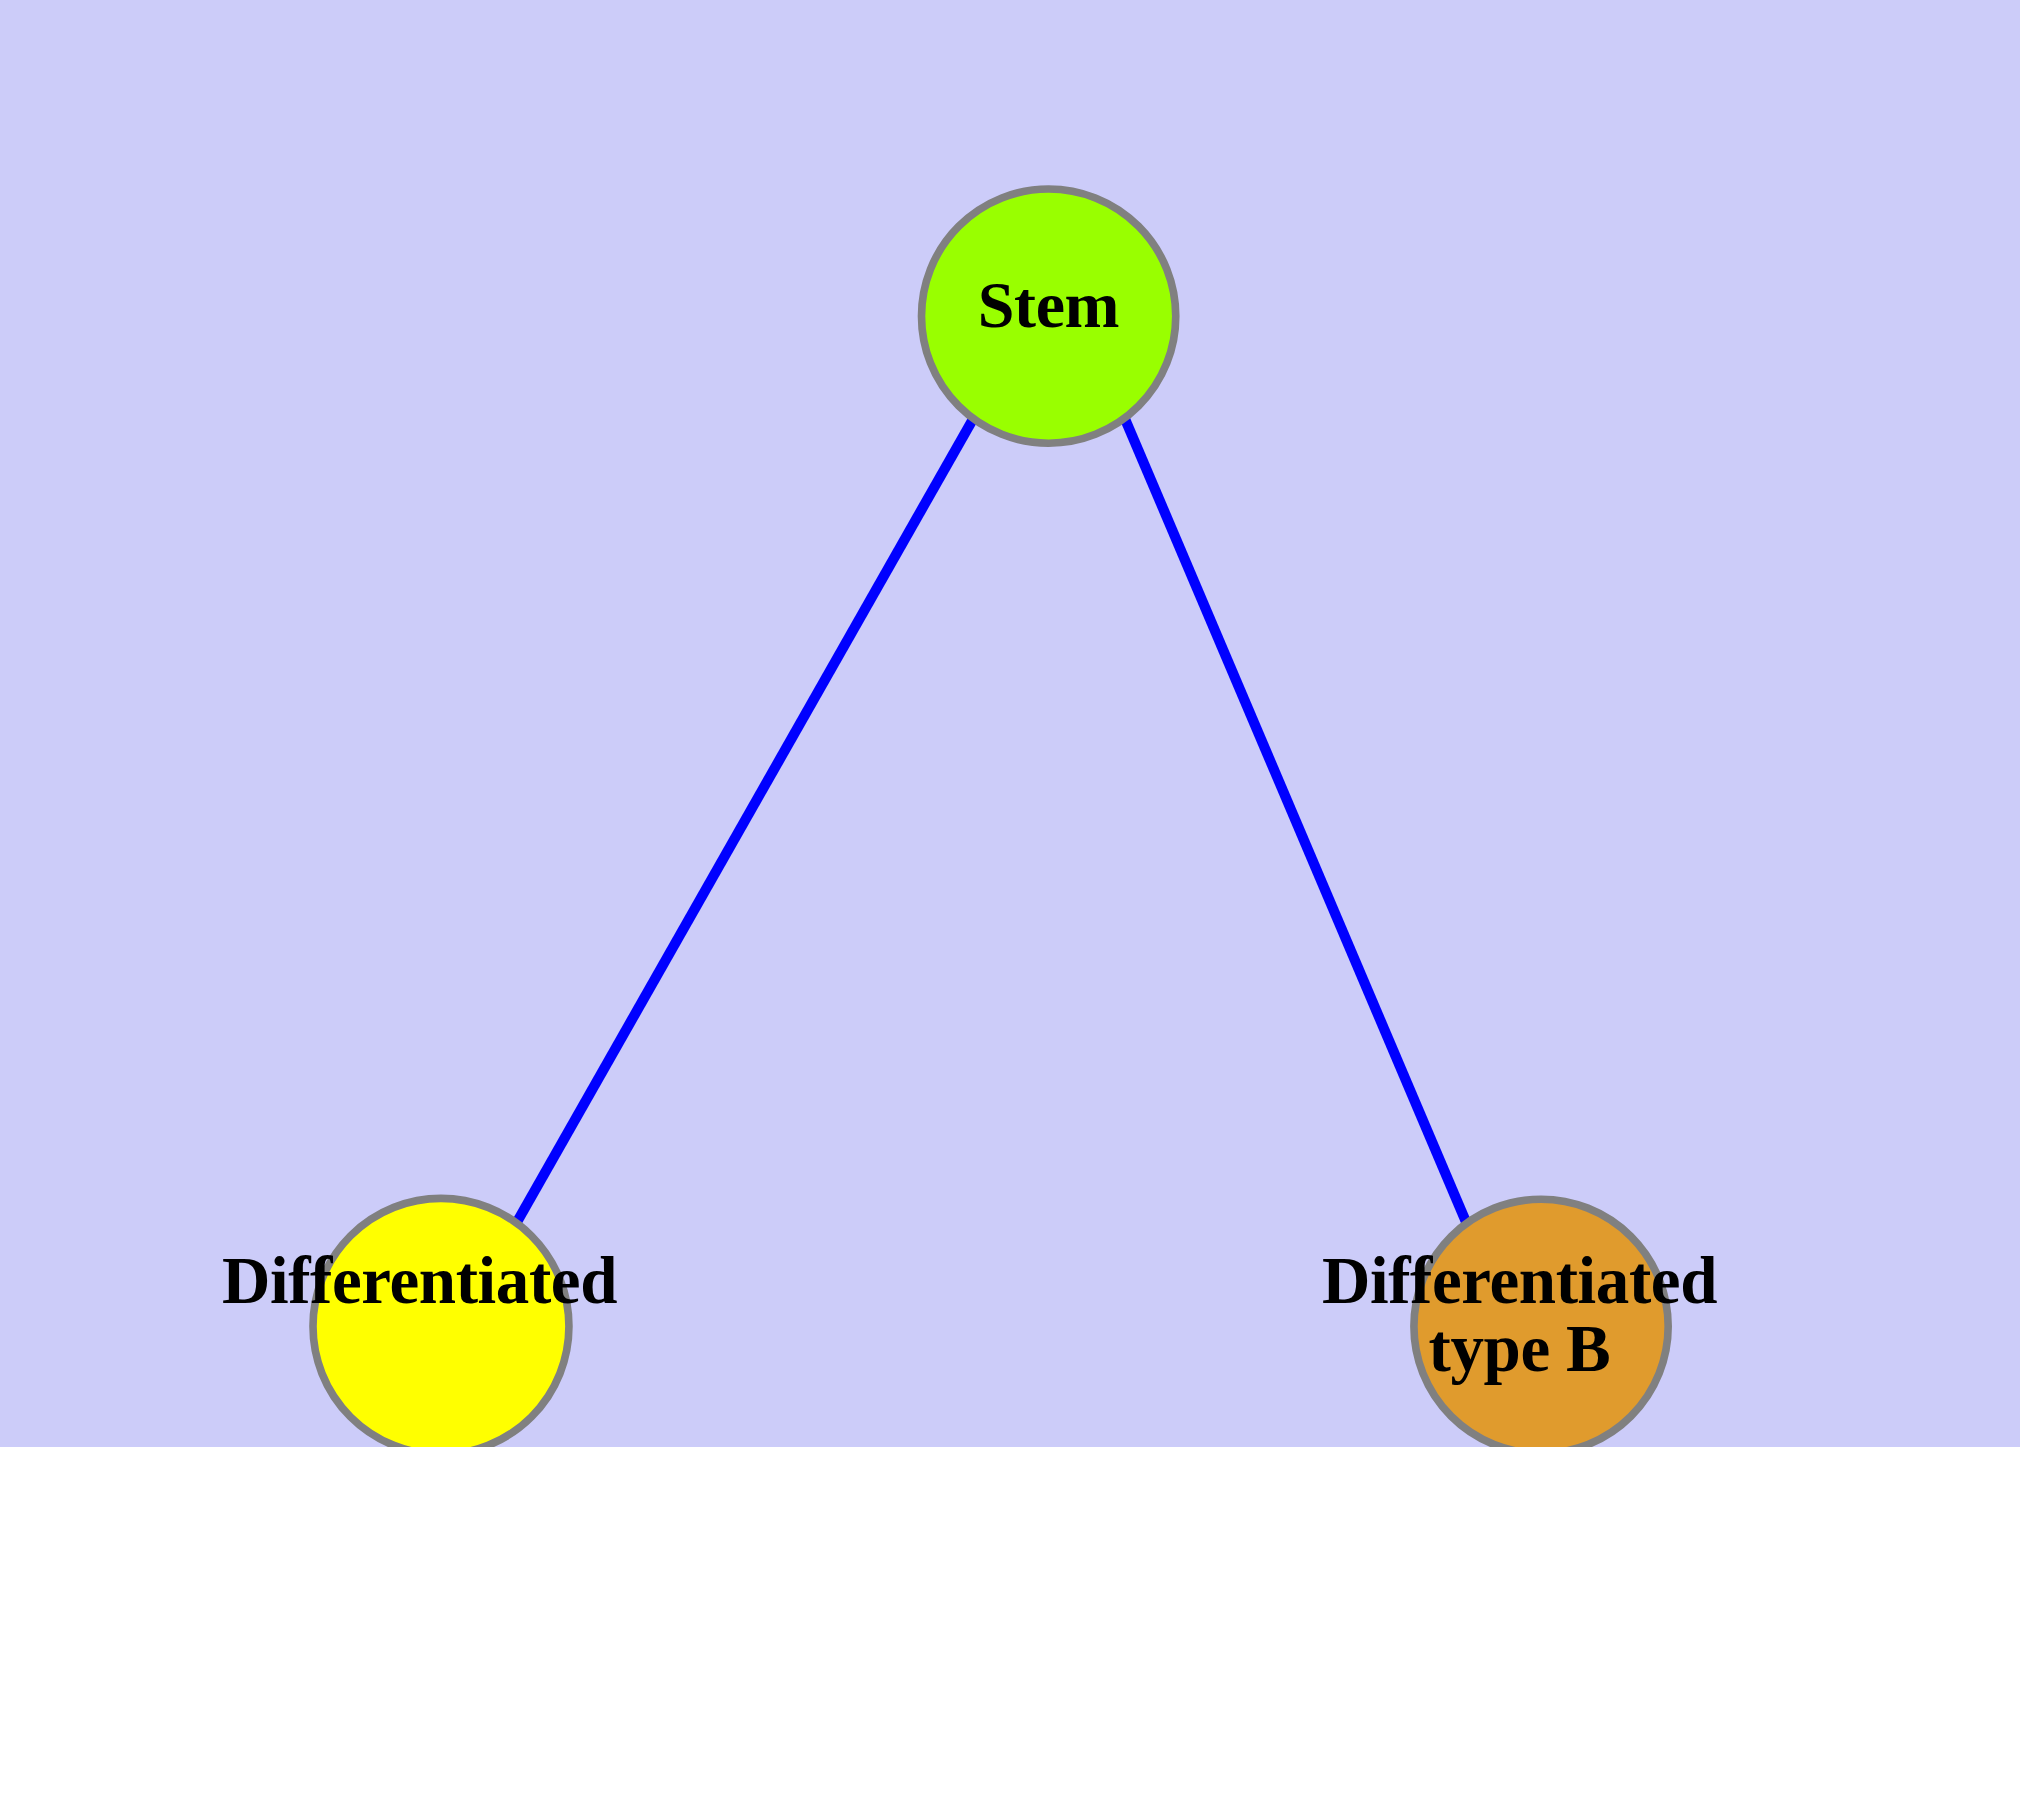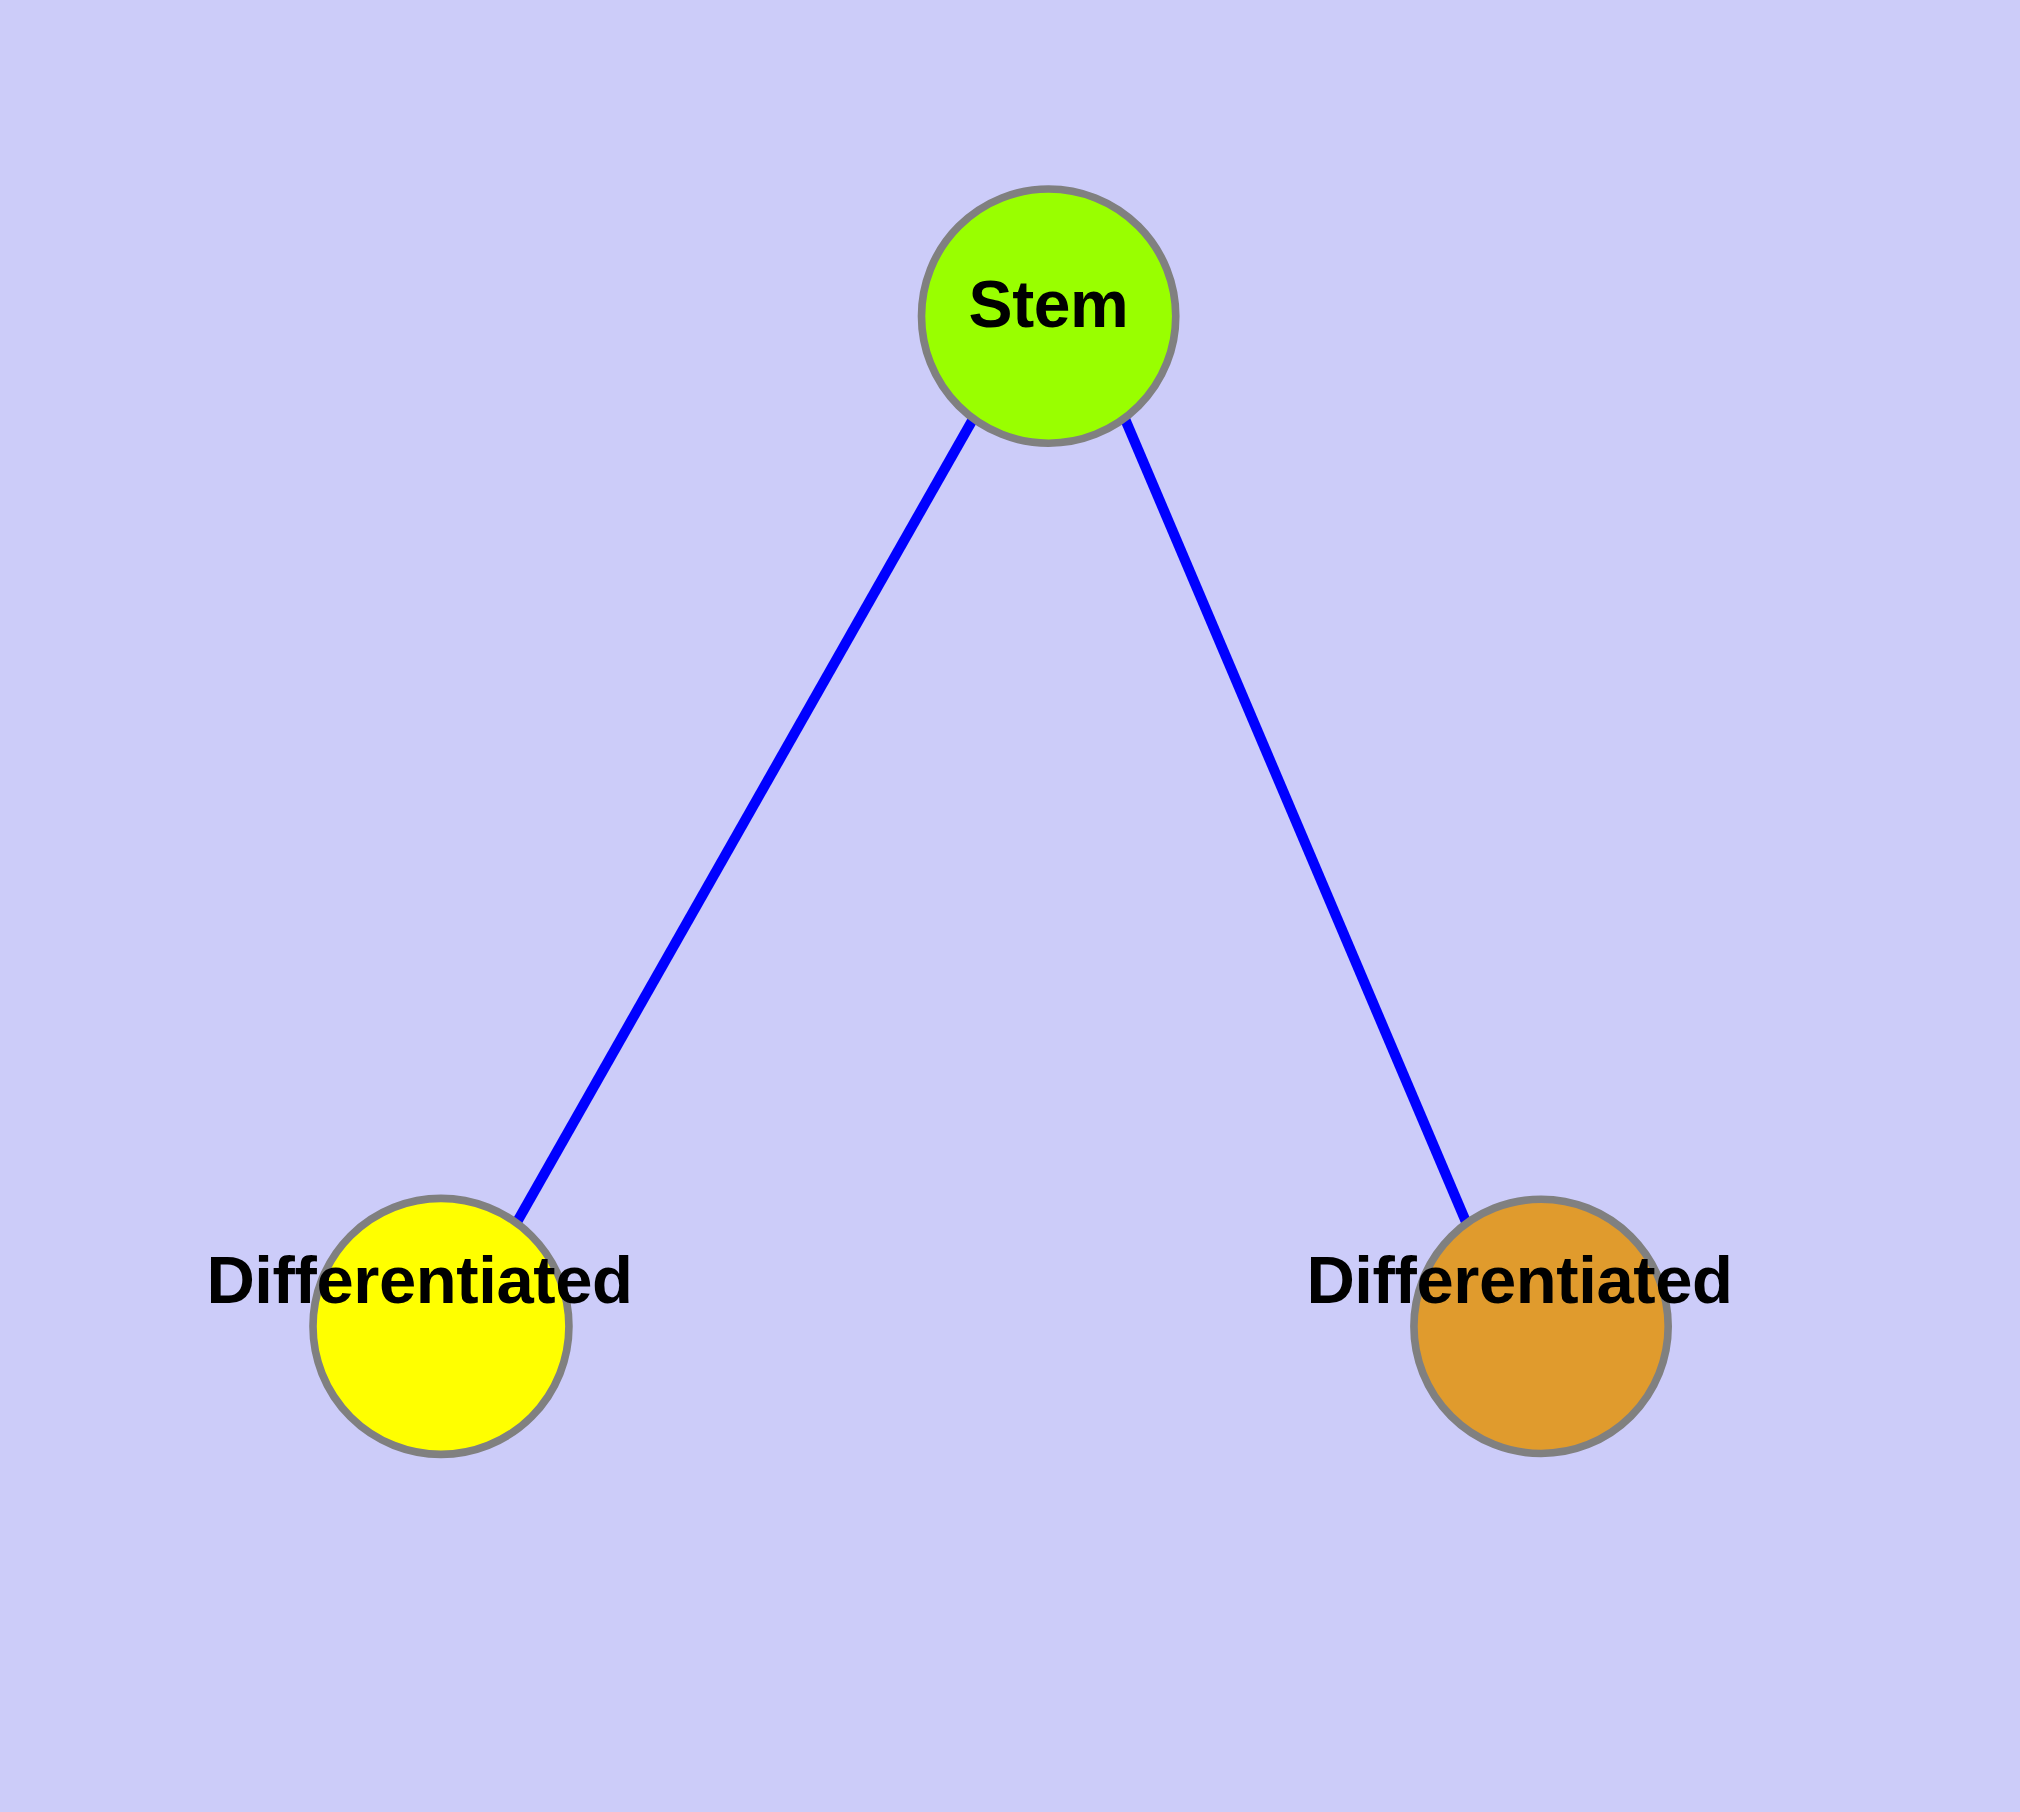--- a/index.html
+++ b/index.html
@@ -3,23 +3,23 @@
 <meta charset="utf-8">
 <style>
   html, body {
     margin: 0;
     padding: 0;
     background: #ffffff;
   }
   #canvas {
     position: relative;
     width: 2021px;
-    height: 1812px;
+    height: 1447px;
     overflow: hidden;
-    font-family: Liberation Sans, sans-serif;
+    font-family: Liberation Serif, serif;
   }
   #graph-bg {
     position: absolute;
     left: 0;
     top: 0;
     width: 2021px;
     height: 1812px;
     background: #ccccf9;
   }
   #graph-svg {
@@ -84,16 +84,17 @@
   <div class="node-label" id="label-stem">
     <span class="label-line">Stem</span>
   </div>
 
   <div class="node-label" id="label-type-a">
     <span class="label-line">Differentiated</span>
   </div>
 
   <div class="node-label" id="label-type-b">
     <span class="label-line">Differentiated</span>
+    <span class="label-line">type B</span>
   </div>
 
 </div>
 
 
 </body></html>

